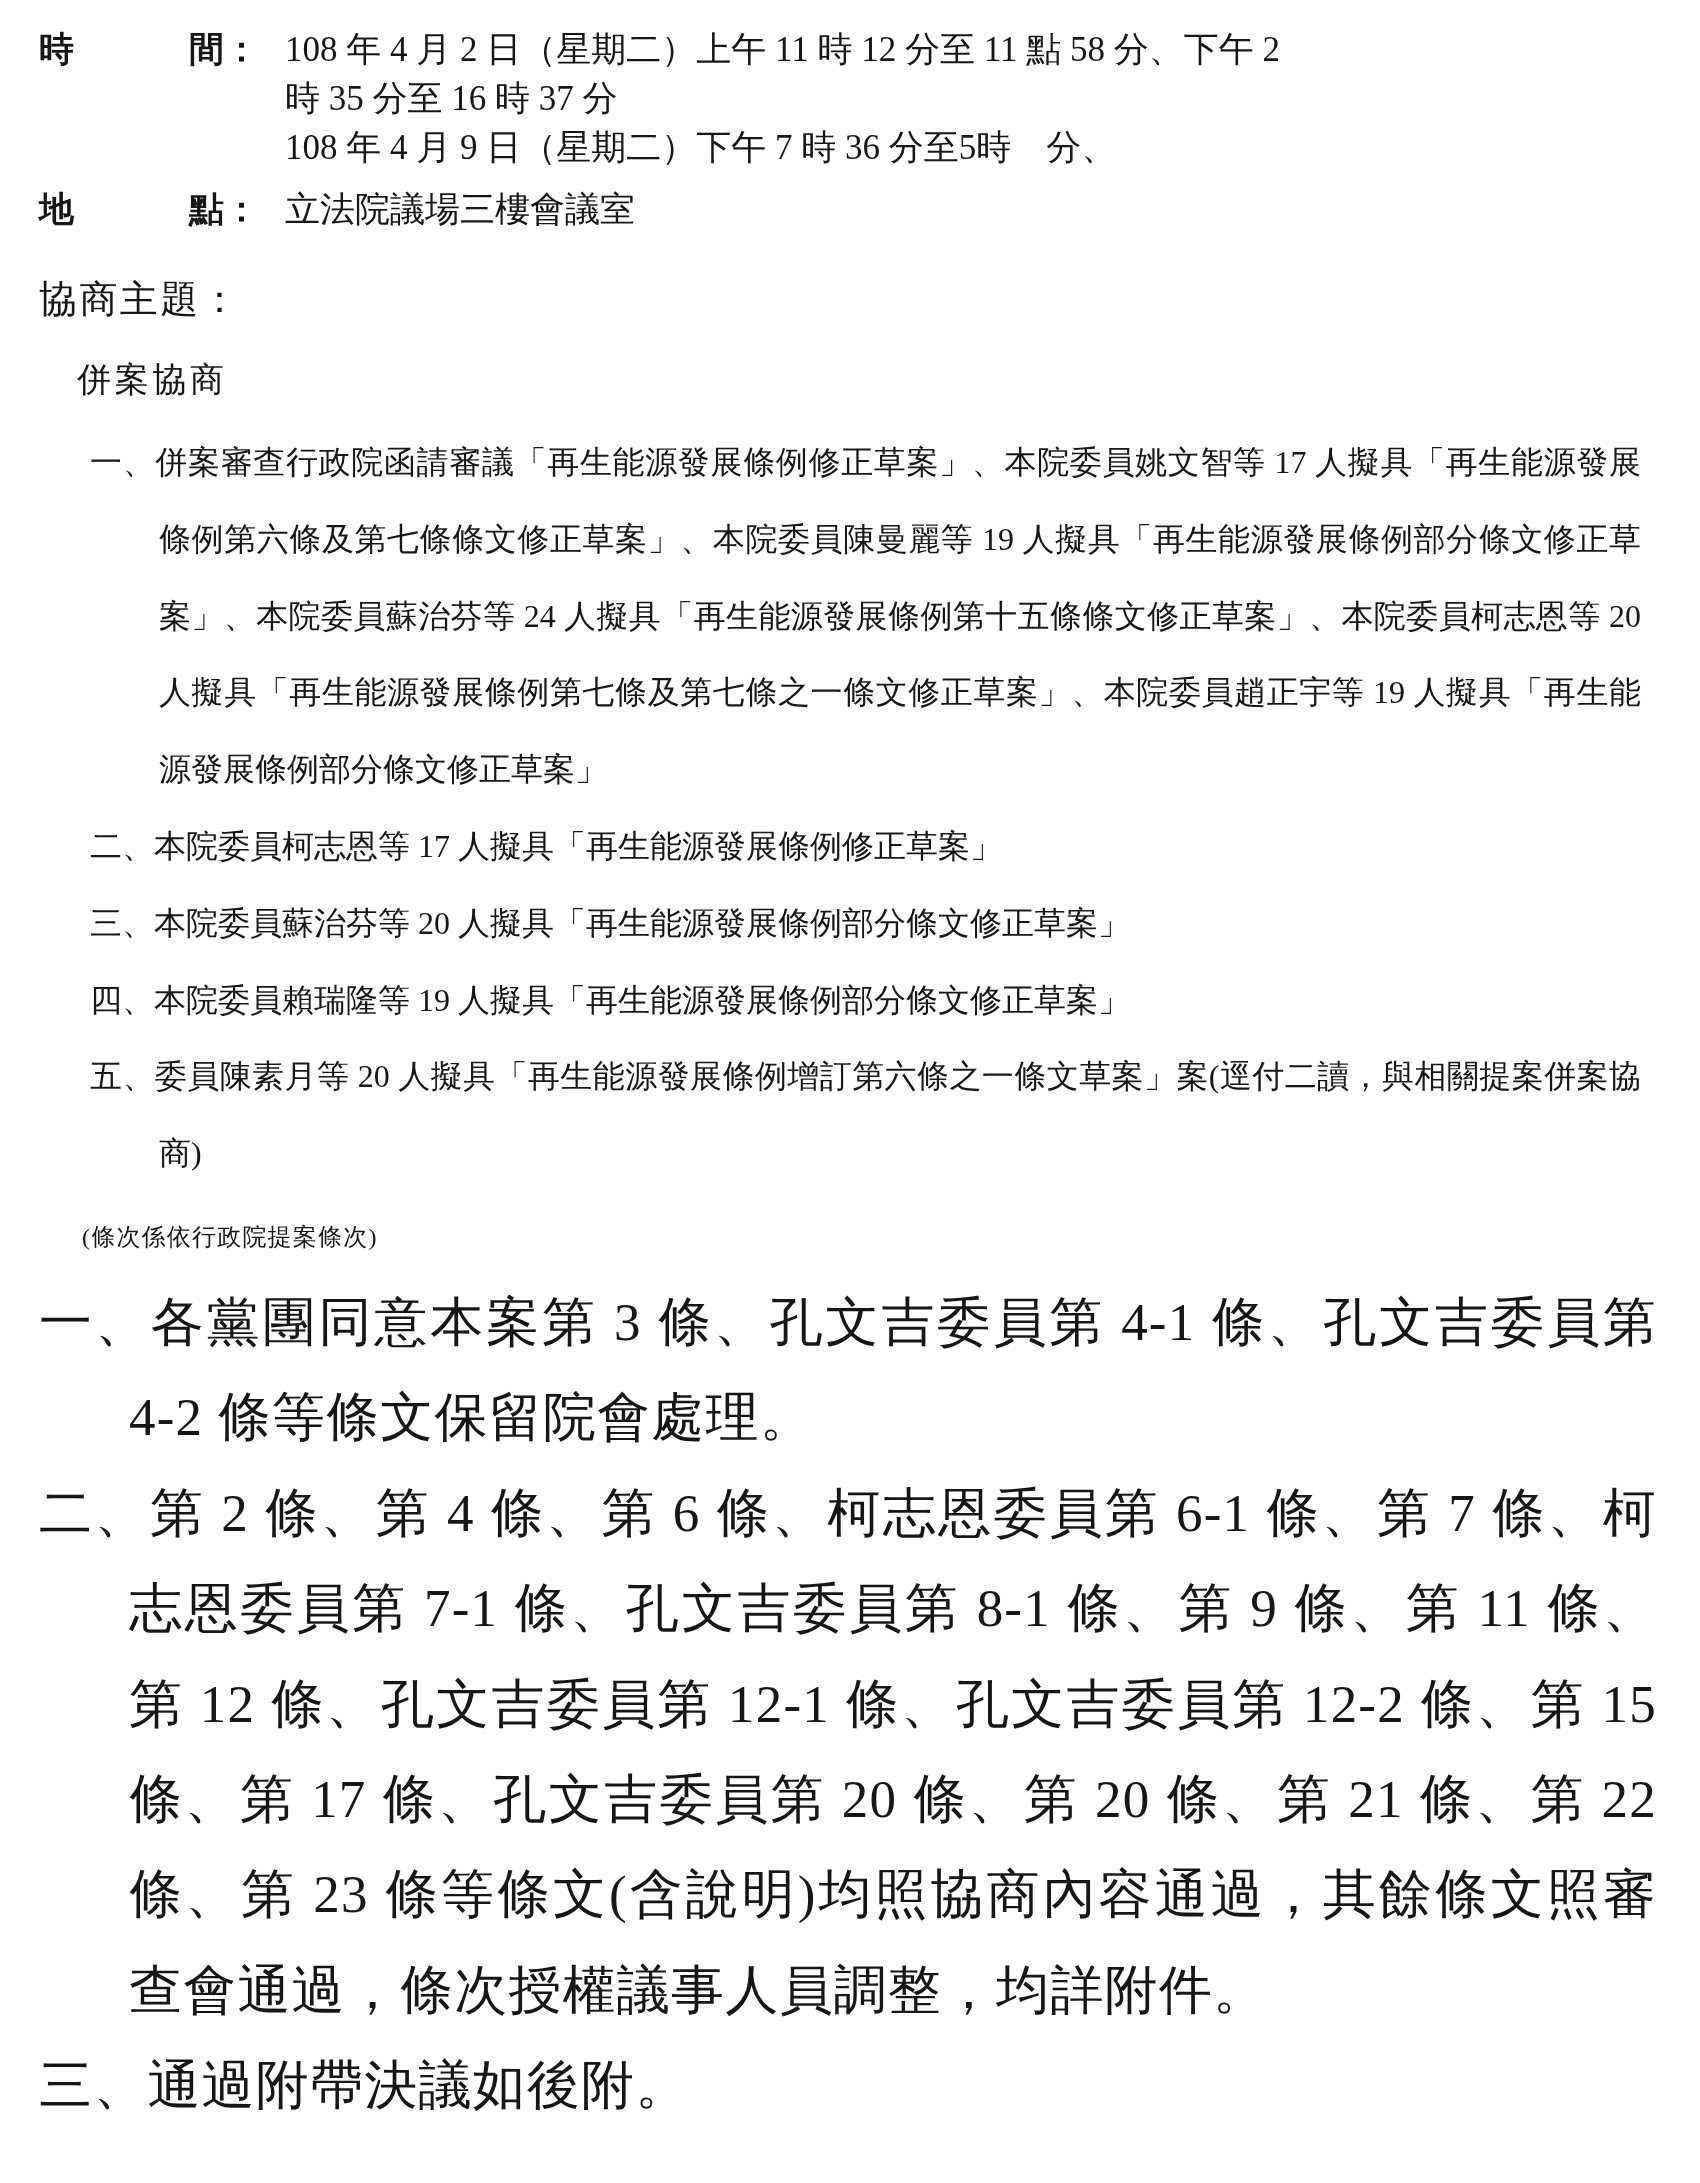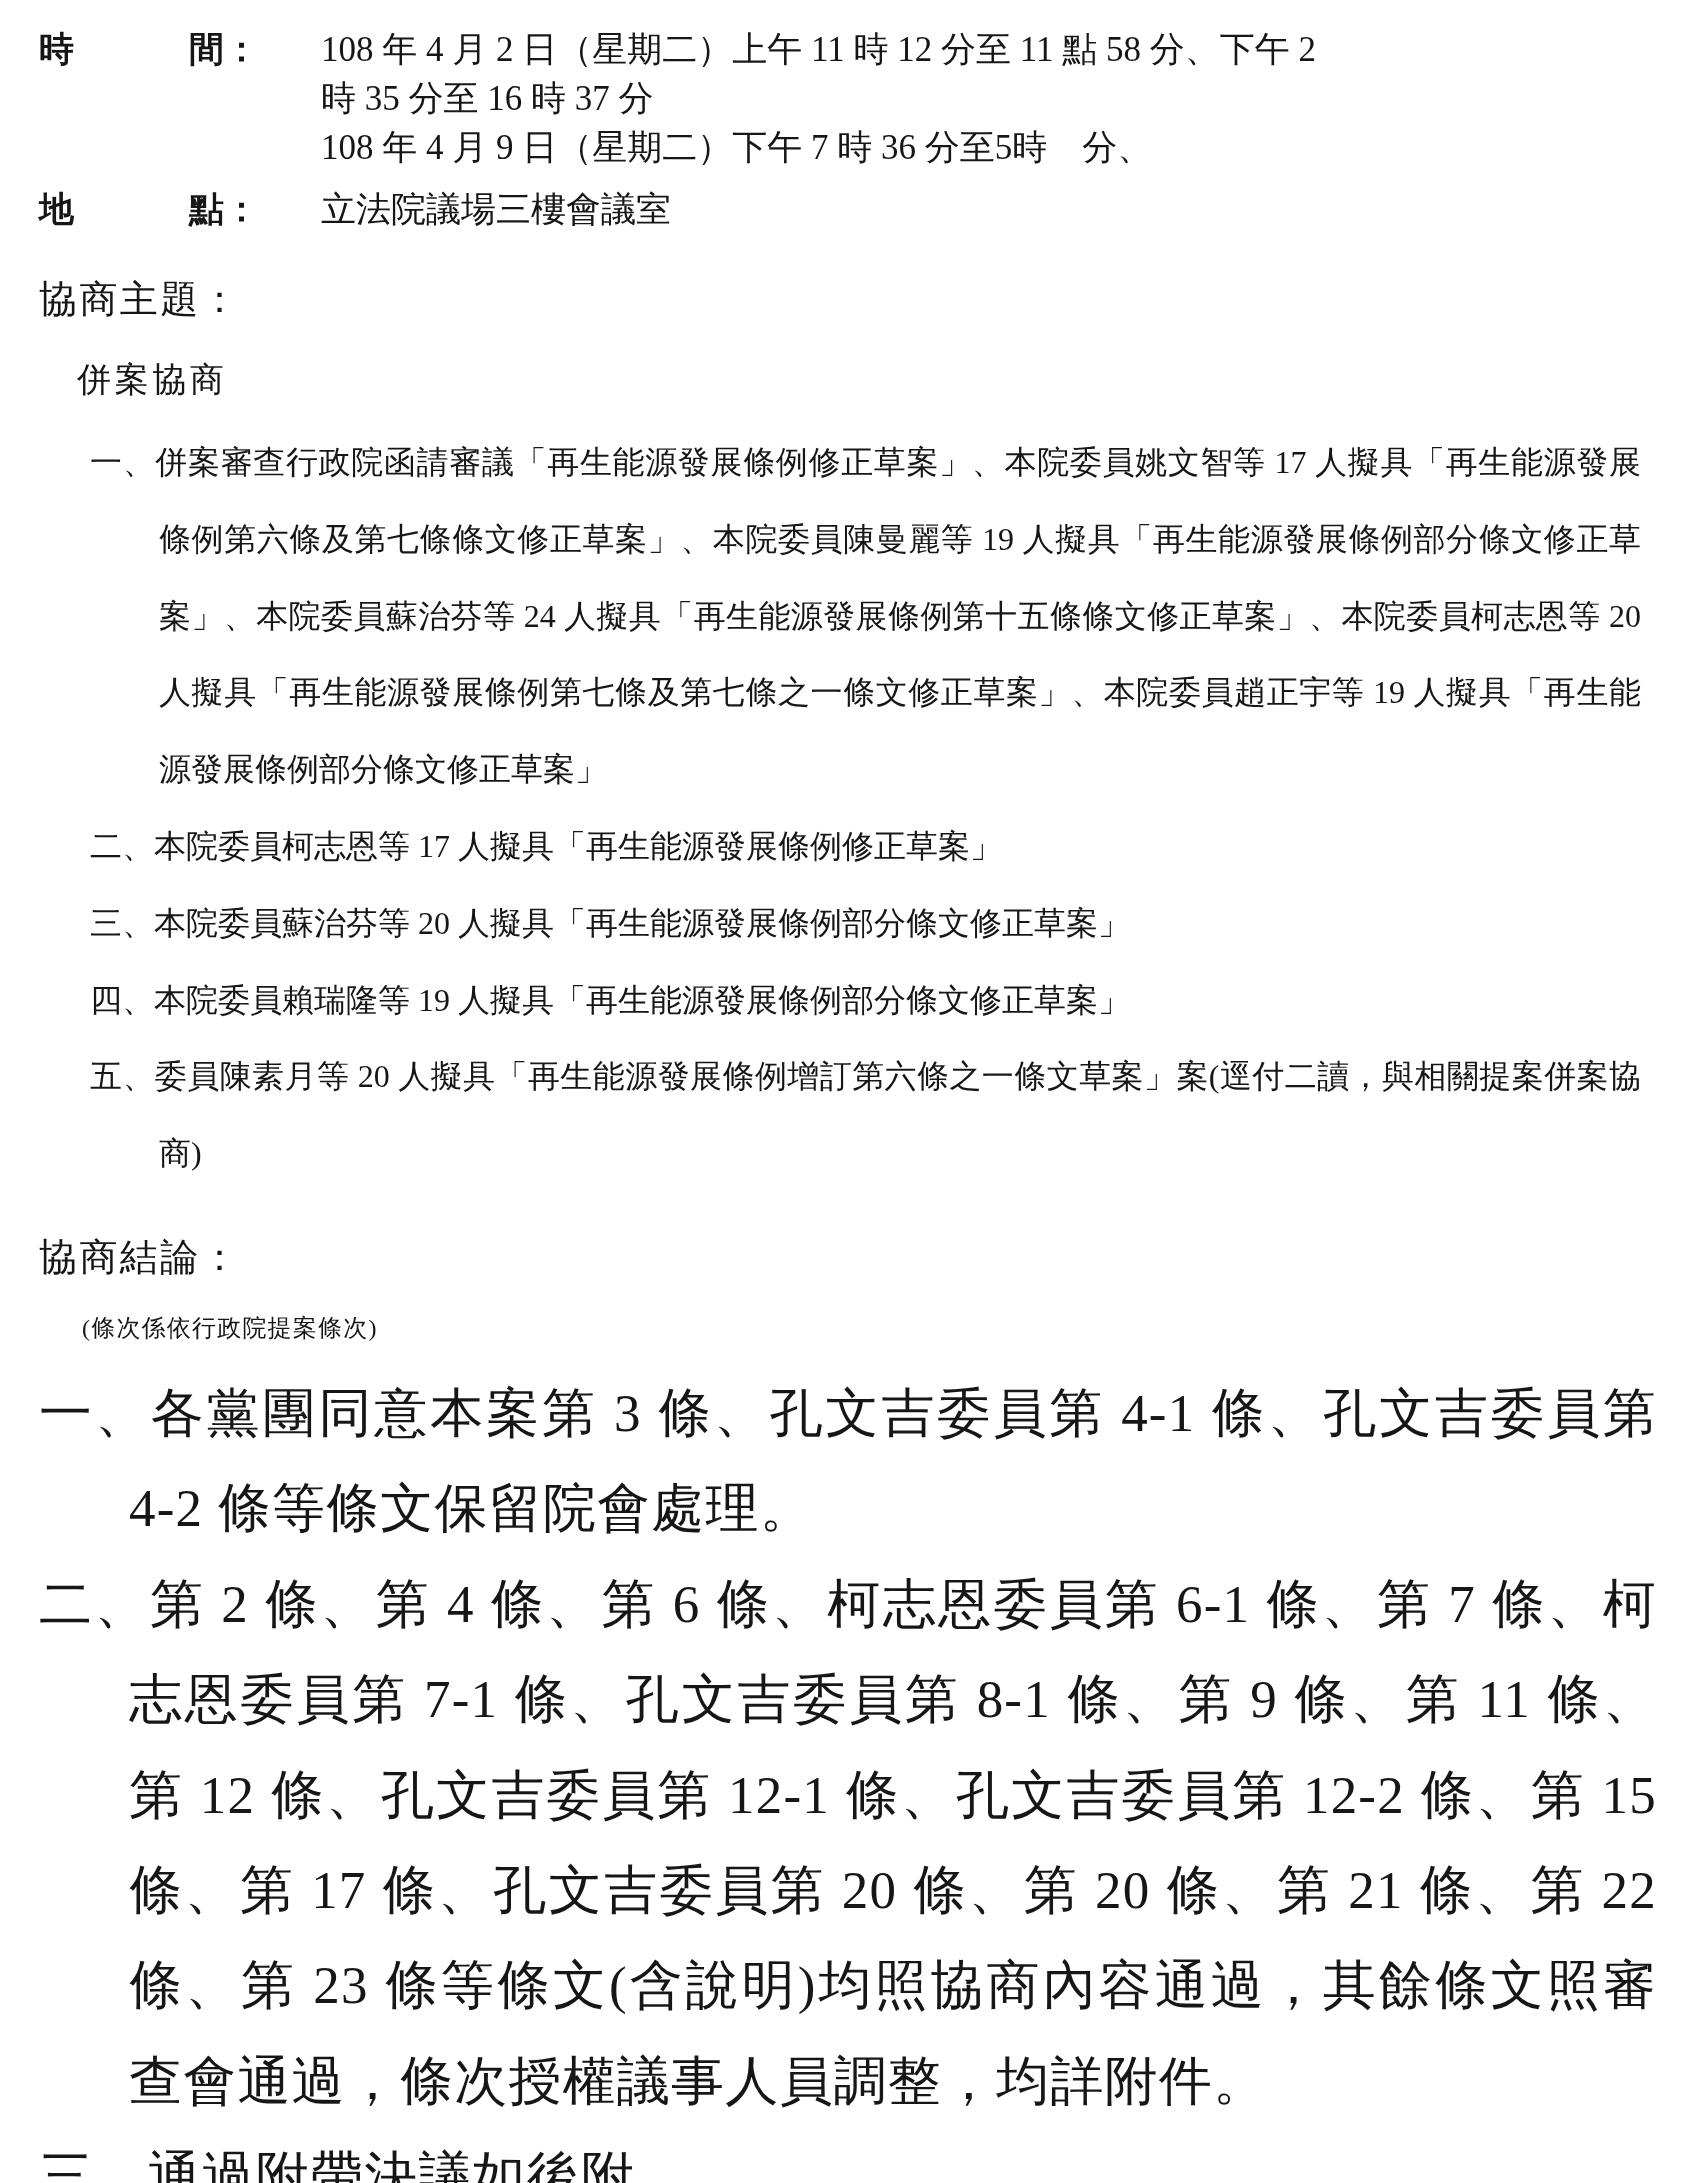--- a/index.html
+++ b/index.html
@@ -24,21 +24,21 @@
   }
   .meta-label {
     display: inline-flex;
     justify-content: space-between;
     width: 220px;
     margin-right: 26px;
     font-weight: bold;
     white-space: nowrap;
     flex: 0 0 auto;
   }
-  .meta-content { flex: 1 1 auto; margin-left: 36px; }
+  .meta-content { flex: 1 1 auto; }
   .place-row { margin-top: 13.5px; }
 
   
   .section-heading {
     font-size: 38px;
     font-weight: normal;
     letter-spacing: 2.4px;
     margin-top: 40px;
   }
   .sub-heading {
@@ -111,21 +111,20 @@
   <div class="sub-heading">併案協商</div>
 
   <div class="topic-list">
     <div class="topic-item">一、併案審查行政院函請審議「再生能源發展條例修正草案」、本院委員姚文智等 17 人擬具「再生能源發展條例第六條及第七條條文修正草案」、本院委員陳曼麗等 19 人擬具「再生能源發展條例部分條文修正草案」、本院委員蘇治芬等 24 人擬具「再生能源發展條例第十五條條文修正草案」、本院委員柯志恩等 20 人擬具「再生能源發展條例第七條及第七條之一條文修正草案」、本院委員趙正宇等 19 人擬具「再生能源發展條例部分條文修正草案」</div>
     <div class="topic-item">二、本院委員柯志恩等 17 人擬具「再生能源發展條例修正草案」</div>
     <div class="topic-item">三、本院委員蘇治芬等 20 人擬具「再生能源發展條例部分條文修正草案」</div>
     <div class="topic-item">四、本院委員賴瑞隆等 19 人擬具「再生能源發展條例部分條文修正草案」</div>
     <div class="topic-item">五、委員陳素月等 20 人擬具「再生能源發展條例增訂第六條之一條文草案」案(逕付二讀，與相關提案併案協商)</div>
   </div>
 
-  <div class="section-heading">協商結論：</div>
   <div class="conclusion-note">(條次係依行政院提案條次)</div>
 
   <div class="conclusion-list">
     <div class="conclusion-item">一、各黨團同意本案第 3 條、孔文吉委員第 4-1 條、孔文吉委員第 4-2 條等條文保留院會處理。</div>
     <div class="conclusion-item">二、第 2 條、第 4 條、第 6 條、柯志恩委員第 6-1 條、第 7 條、柯志恩委員第 7-1 條、孔文吉委員第 8-1 條、第 9 條、第 11 條、第 12 條、孔文吉委員第 12-1 條、孔文吉委員第 12-2 條、第 15 條、第 17 條、孔文吉委員第 20 條、第 20 條、第 21 條、第 22 條、第 23 條等條文(含說明)均照協商內容通過，其餘條文照審查會通過，條次授權議事人員調整，均詳附件。</div>
     <div class="conclusion-item">三、通過附帶決議如後附。</div>
   </div>
 
 </div>
 

